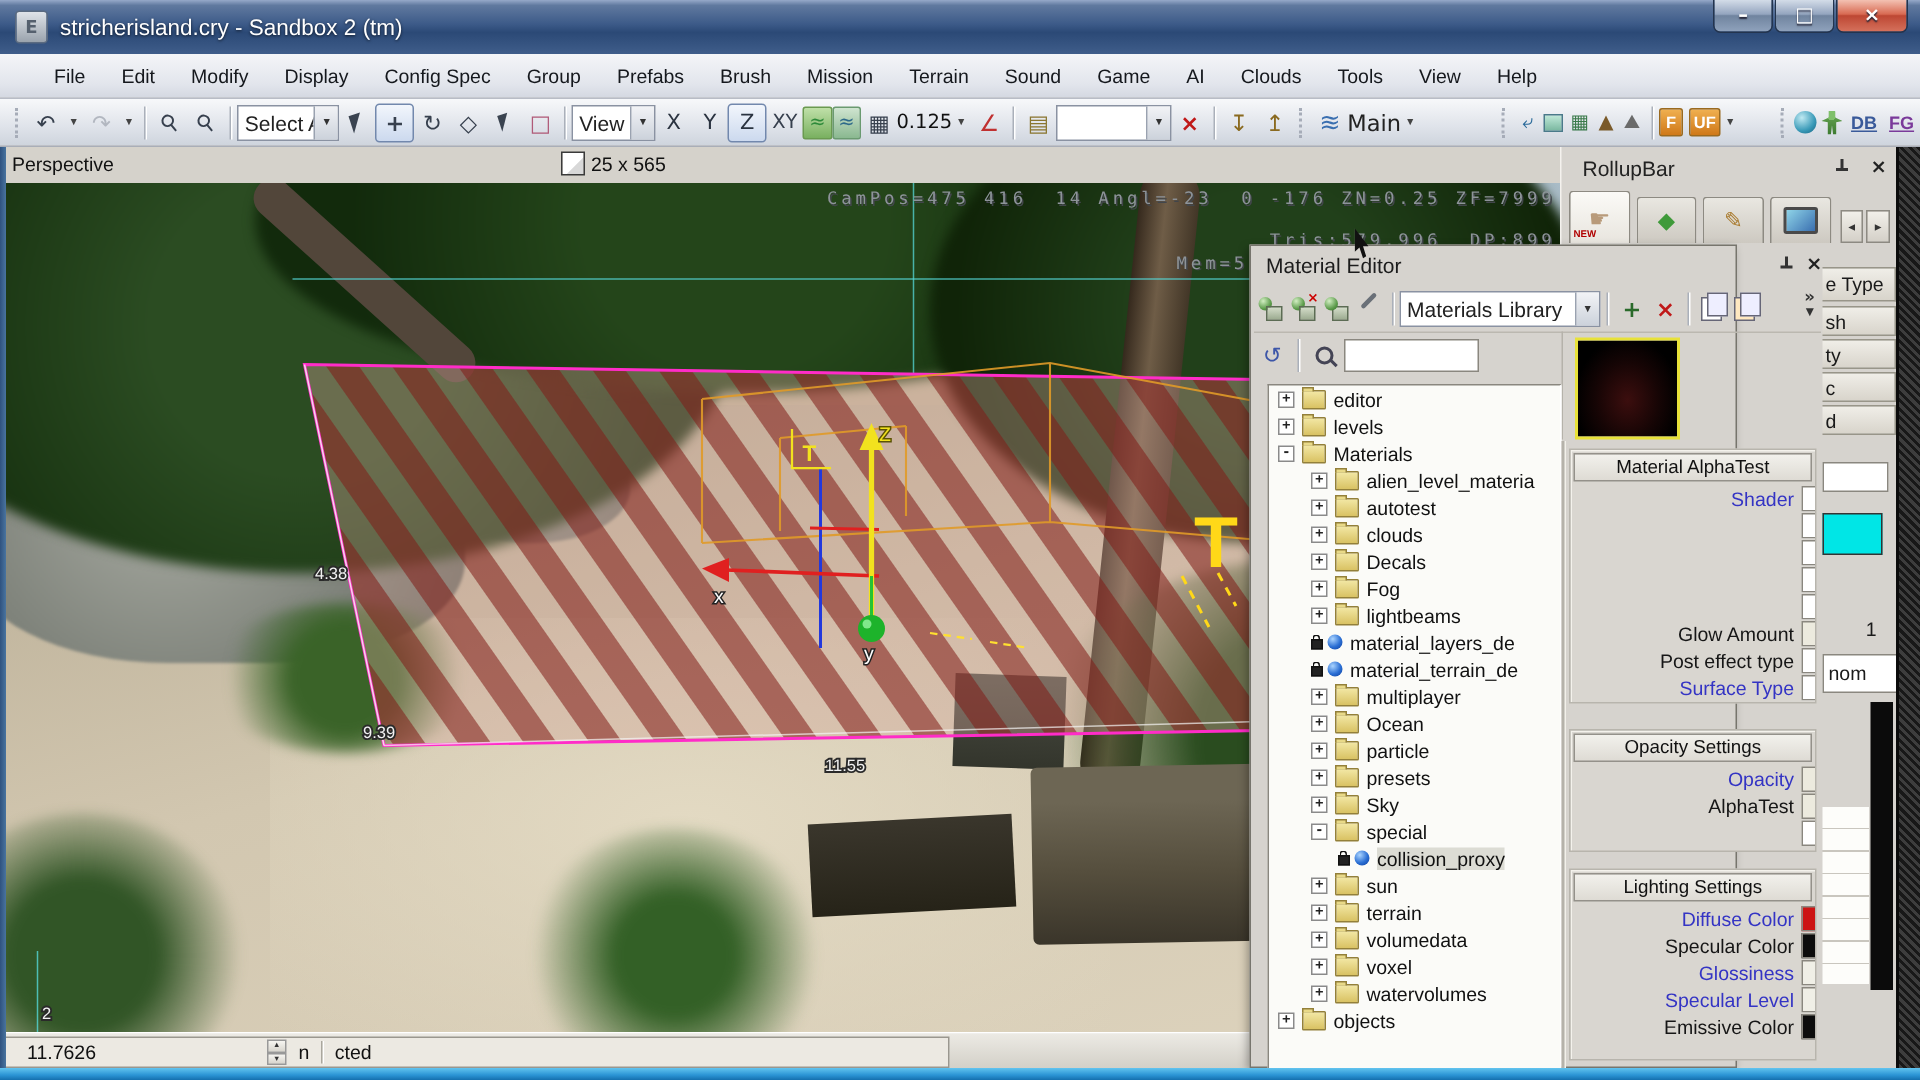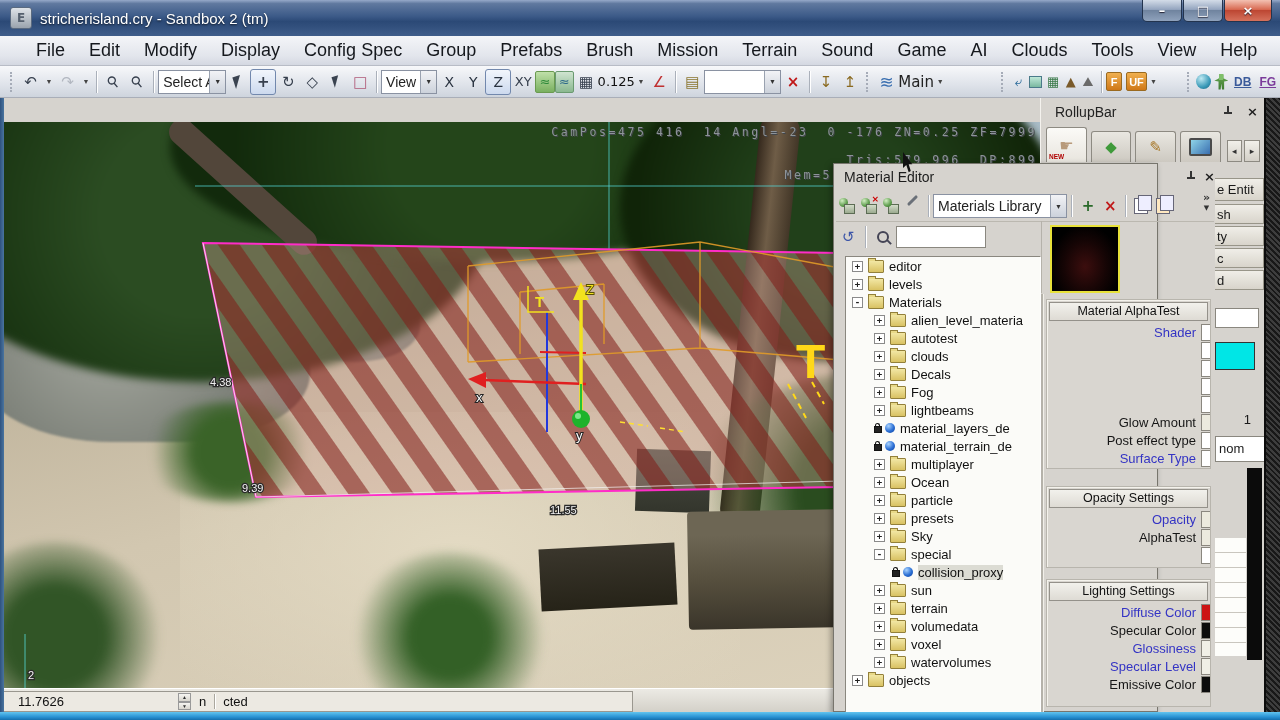--- a/index.html
+++ b/index.html
@@ -18,21 +18,21 @@
   .wbtns{position:absolute;right:8px;top:0;display:flex;}
   .wbtn{width:38px;height:21px;margin-left:1px;border:1px solid #23344e;border-top:none;
     border-radius:0 0 5px 5px;display:flex;align-items:center;justify-content:center;
     background:linear-gradient(#d3dce8,#94a5bf 45%,#70849f 50%,#8fa2bc);
     color:#fff;font:bold 13px "DejaVu Sans",sans-serif;text-shadow:0 1px 1px #223;}
   .wbtn.close{width:46px;background:linear-gradient(#f3c1b2,#d86a52 45%,#bd4733 50%,#d5715c);}
 
   .menubar{left:0;top:36px;width:1280px;height:30px;
     background:linear-gradient(#f4f5f8,#e2e5ec 70%,#d4d8e1);
     border-bottom:1px solid #b8bcc6;display:flex;align-items:center;padding-left:24px;box-sizing:border-box;}
-  .mitem{padding:0 12px;font-size:18px;color:#15181d;}
+  .mitem{padding:0 12px;font-size:13px;color:#15181d;}
 
   .maintb{left:0;top:66px;width:1280px;height:32px;
     background:linear-gradient(#f7f8fa,#dfe3ea 60%,#ced4dd);
     border-bottom:1px solid #a9aeb8;display:flex;align-items:center;padding-left:6px;box-sizing:border-box;}
   .handle{width:3px;height:20px;border-left:2px dotted #a6acb8;margin:0 4px;}
   .tsep{width:1px;height:22px;background:#aab0ba;margin:0 4px;box-shadow:1px 0 0 #fff;}
   .tbtn{height:24px;min-width:20px;display:flex;align-items:center;justify-content:center;
     font:15px "DejaVu Sans",sans-serif;color:#37404e;padding:0 2px;}
   .tbtn.sel{border:1px solid #7288ad;border-radius:3px;background:linear-gradient(#f2f6fc,#ccd9ee);}
   .tbtn.dis{color:#b2b7c0;}
@@ -301,20 +301,27 @@
     <span class="mini">
         <span class="globe"></span>
       </span>
     <span class="mini">
         <span class="person"></span>
       </span>
     <span class="txtbtn" style="color:#3a5a9a">DB</span>
     <span class="txtbtn" style="color:#7a3a9a">FG</span>
   </div>
 
+  <div class="abs vheader">
+    <span class="vlabel">Perspective</span>
+    <span class="vdims">
+      <span class="pageic"></span>
+      <span>25 x 565</span>
+    </span>
+  </div>
 
   <div class="abs viewport">
     <div class="scene">
       <div class="sky"></div>
       <div class="ocean"></div>
       <div class="farsand"></div>
       <div class="sand"></div>
       <div class="sandlit"></div>
       <div class="rock1"></div>
       <div class="rock2"></div>
@@ -410,21 +417,21 @@
       <span class="tab">
           <span style="font-size:15px;color:#a8782a">✎</span>
         </span>
       <span class="tab">
           <span class="monitor"></span>
         </span>
       <span class="tabarrow">◂</span>
       <span class="tabarrow">▸</span>
     </div>
 
-    <div class="frag fragbtn" style="left:174px;top:80px;width:49px;height:23px">e Entit</div>
+    <div class="frag fragbtn" style="left:174px;top:80px;width:49px;height:23px">e Type</div>
     <div class="frag fragbtn" style="left:174px;top:106px;width:49px;height:20px">sh</div>
     <div class="frag fragbtn" style="left:174px;top:128px;width:49px;height:20px">ty</div>
     <div class="frag fragbtn" style="left:174px;top:150px;width:49px;height:20px">c</div>
     <div class="frag fragbtn" style="left:174px;top:172px;width:49px;height:20px">d</div>
     <div class="frag" style="left:174px;top:210px;width:42px;height:18px;border:1px solid #8a877f;background:#fff"></div>
     <div class="frag" style="left:174px;top:244px;width:38px;height:26px;border:1px solid #333;background:#00e6e6"></div>
     <div class="frag" style="left:174px;top:314px;width:36px;height:16px;text-align:right">1</div>
     <div class="frag" style="left:174px;top:338px;width:48px;height:24px;border:1px solid #8a877f;background:#fff;line-height:24px;padding-left:3px">nom</div>
     <div class="frag" style="left:206px;top:370px;width:15px;height:192px;background:#0b0b0b"></div>
     <div class="frag" style="left:174px;top:440px;width:31px;height:118px;background:repeating-linear-gradient(#fdfdfa 0 14px,#c9c6be 14px 15px)"></div>

